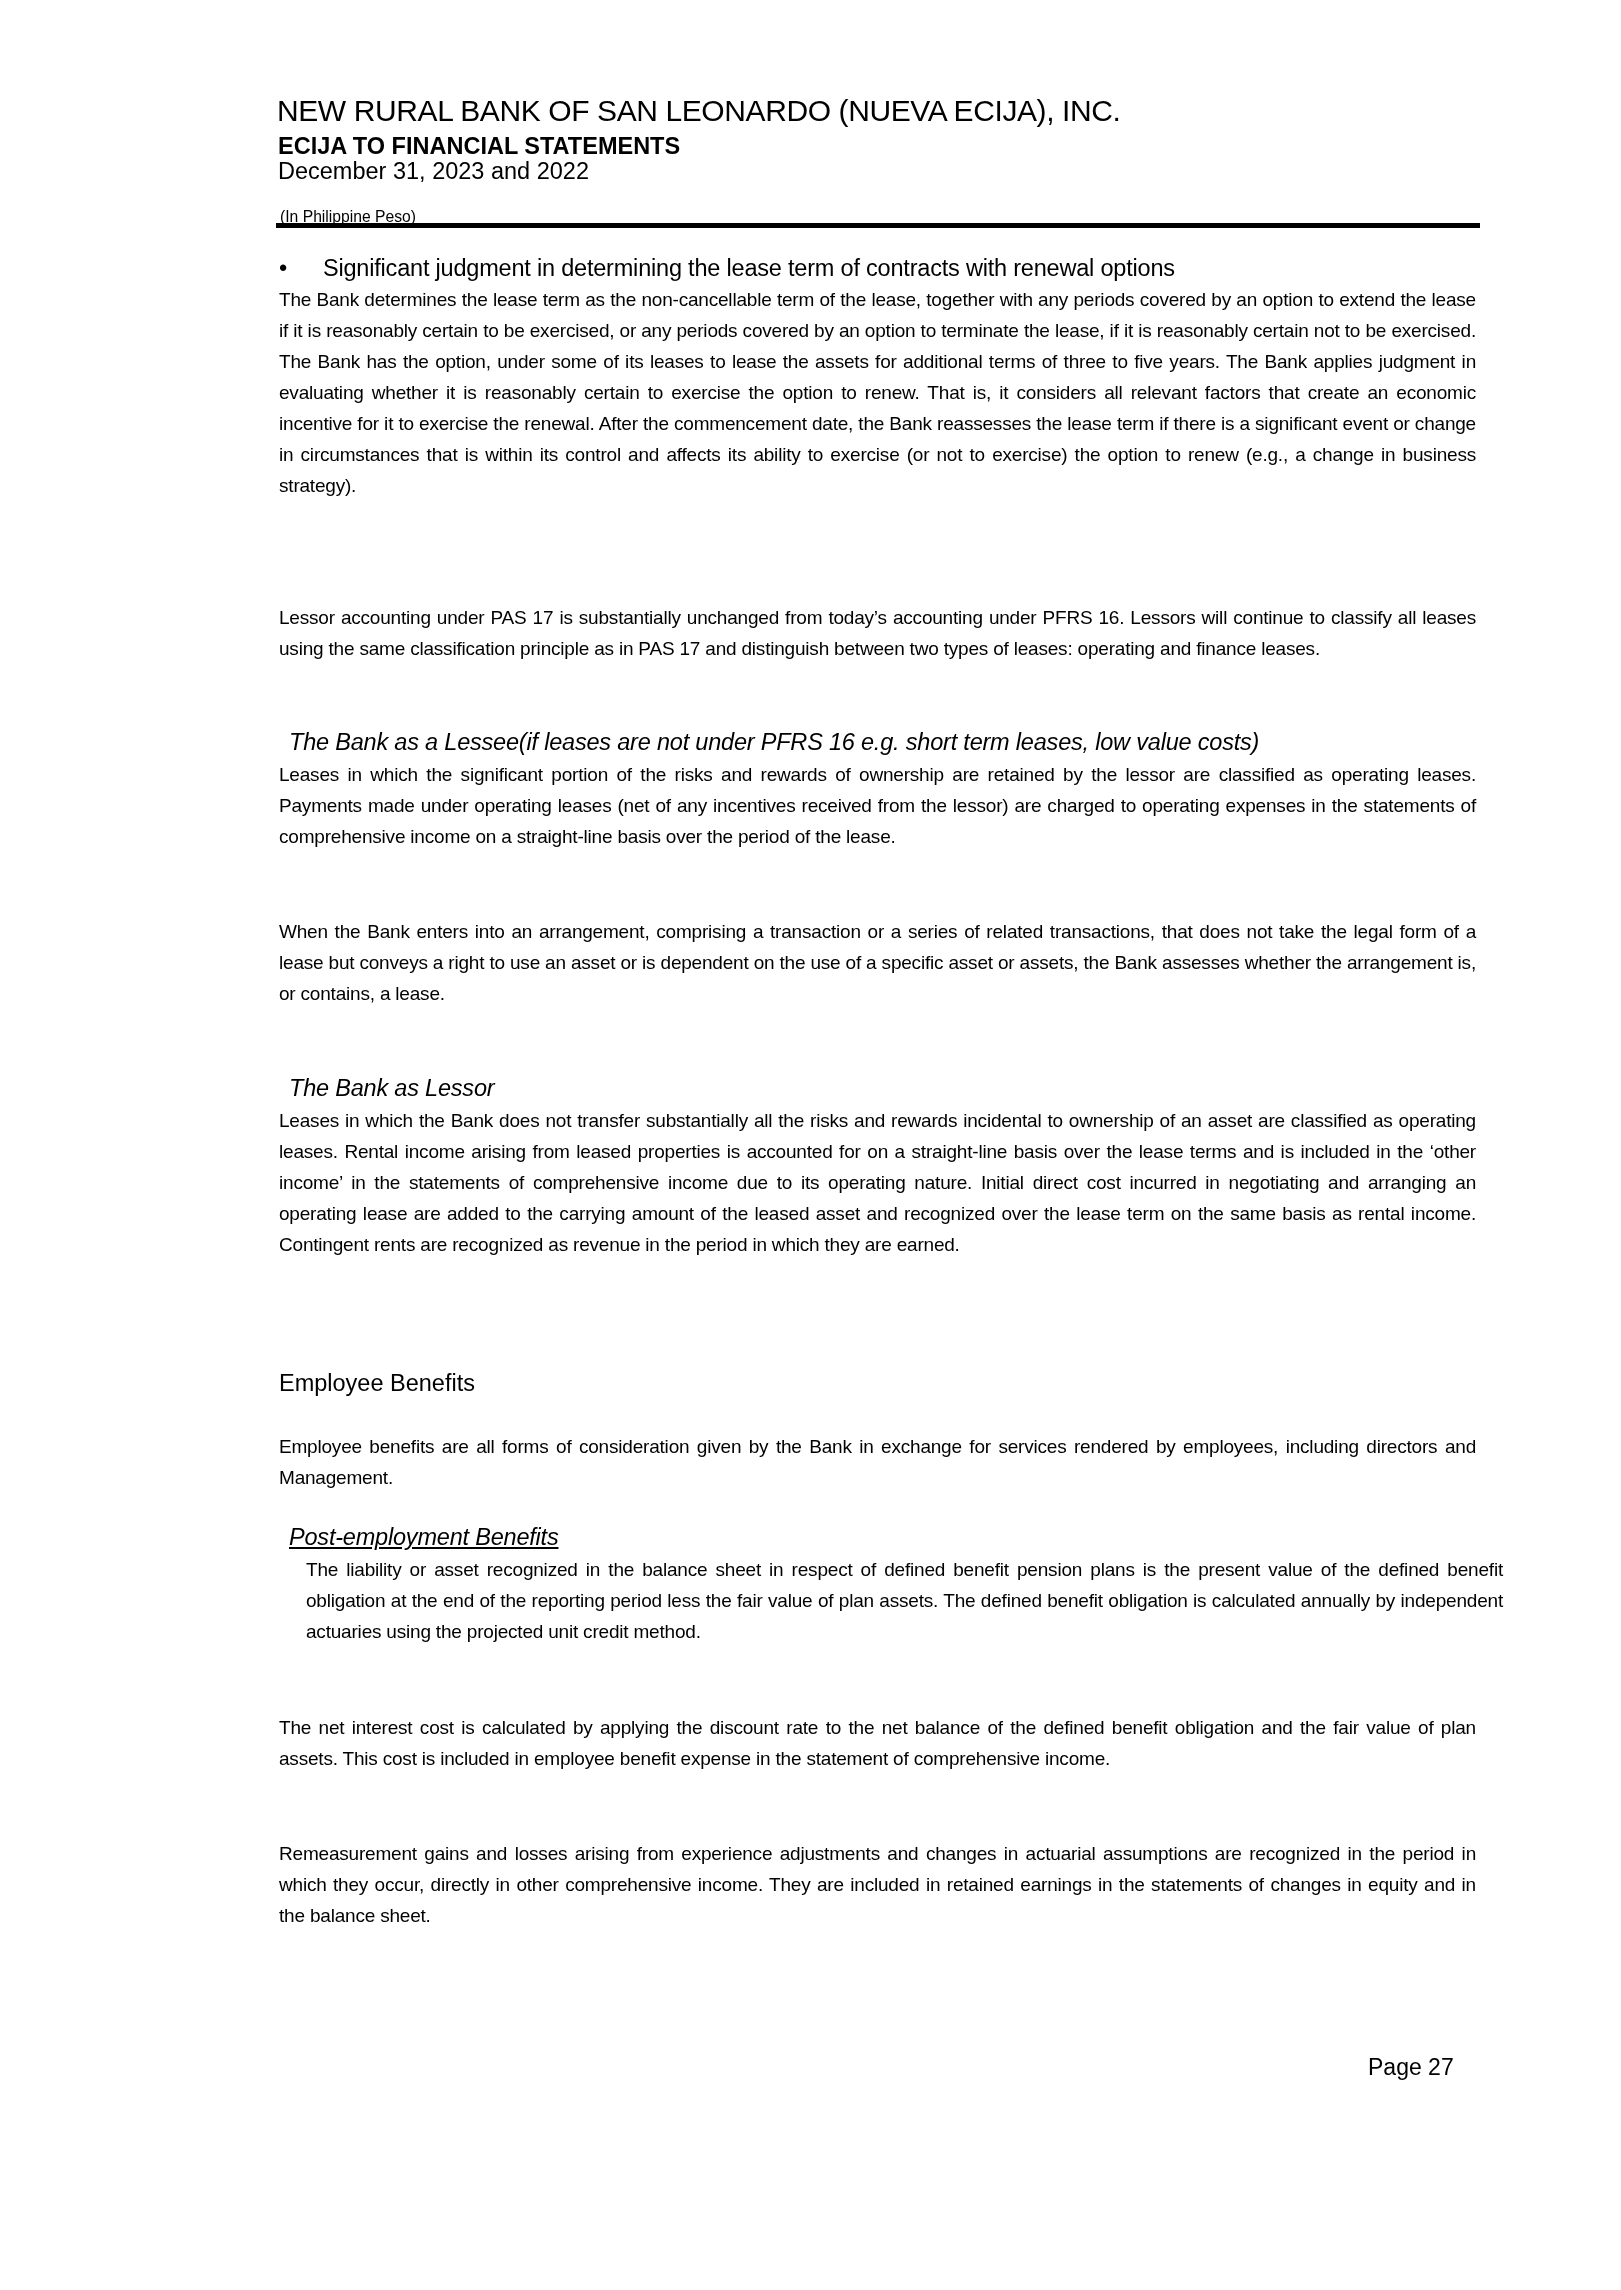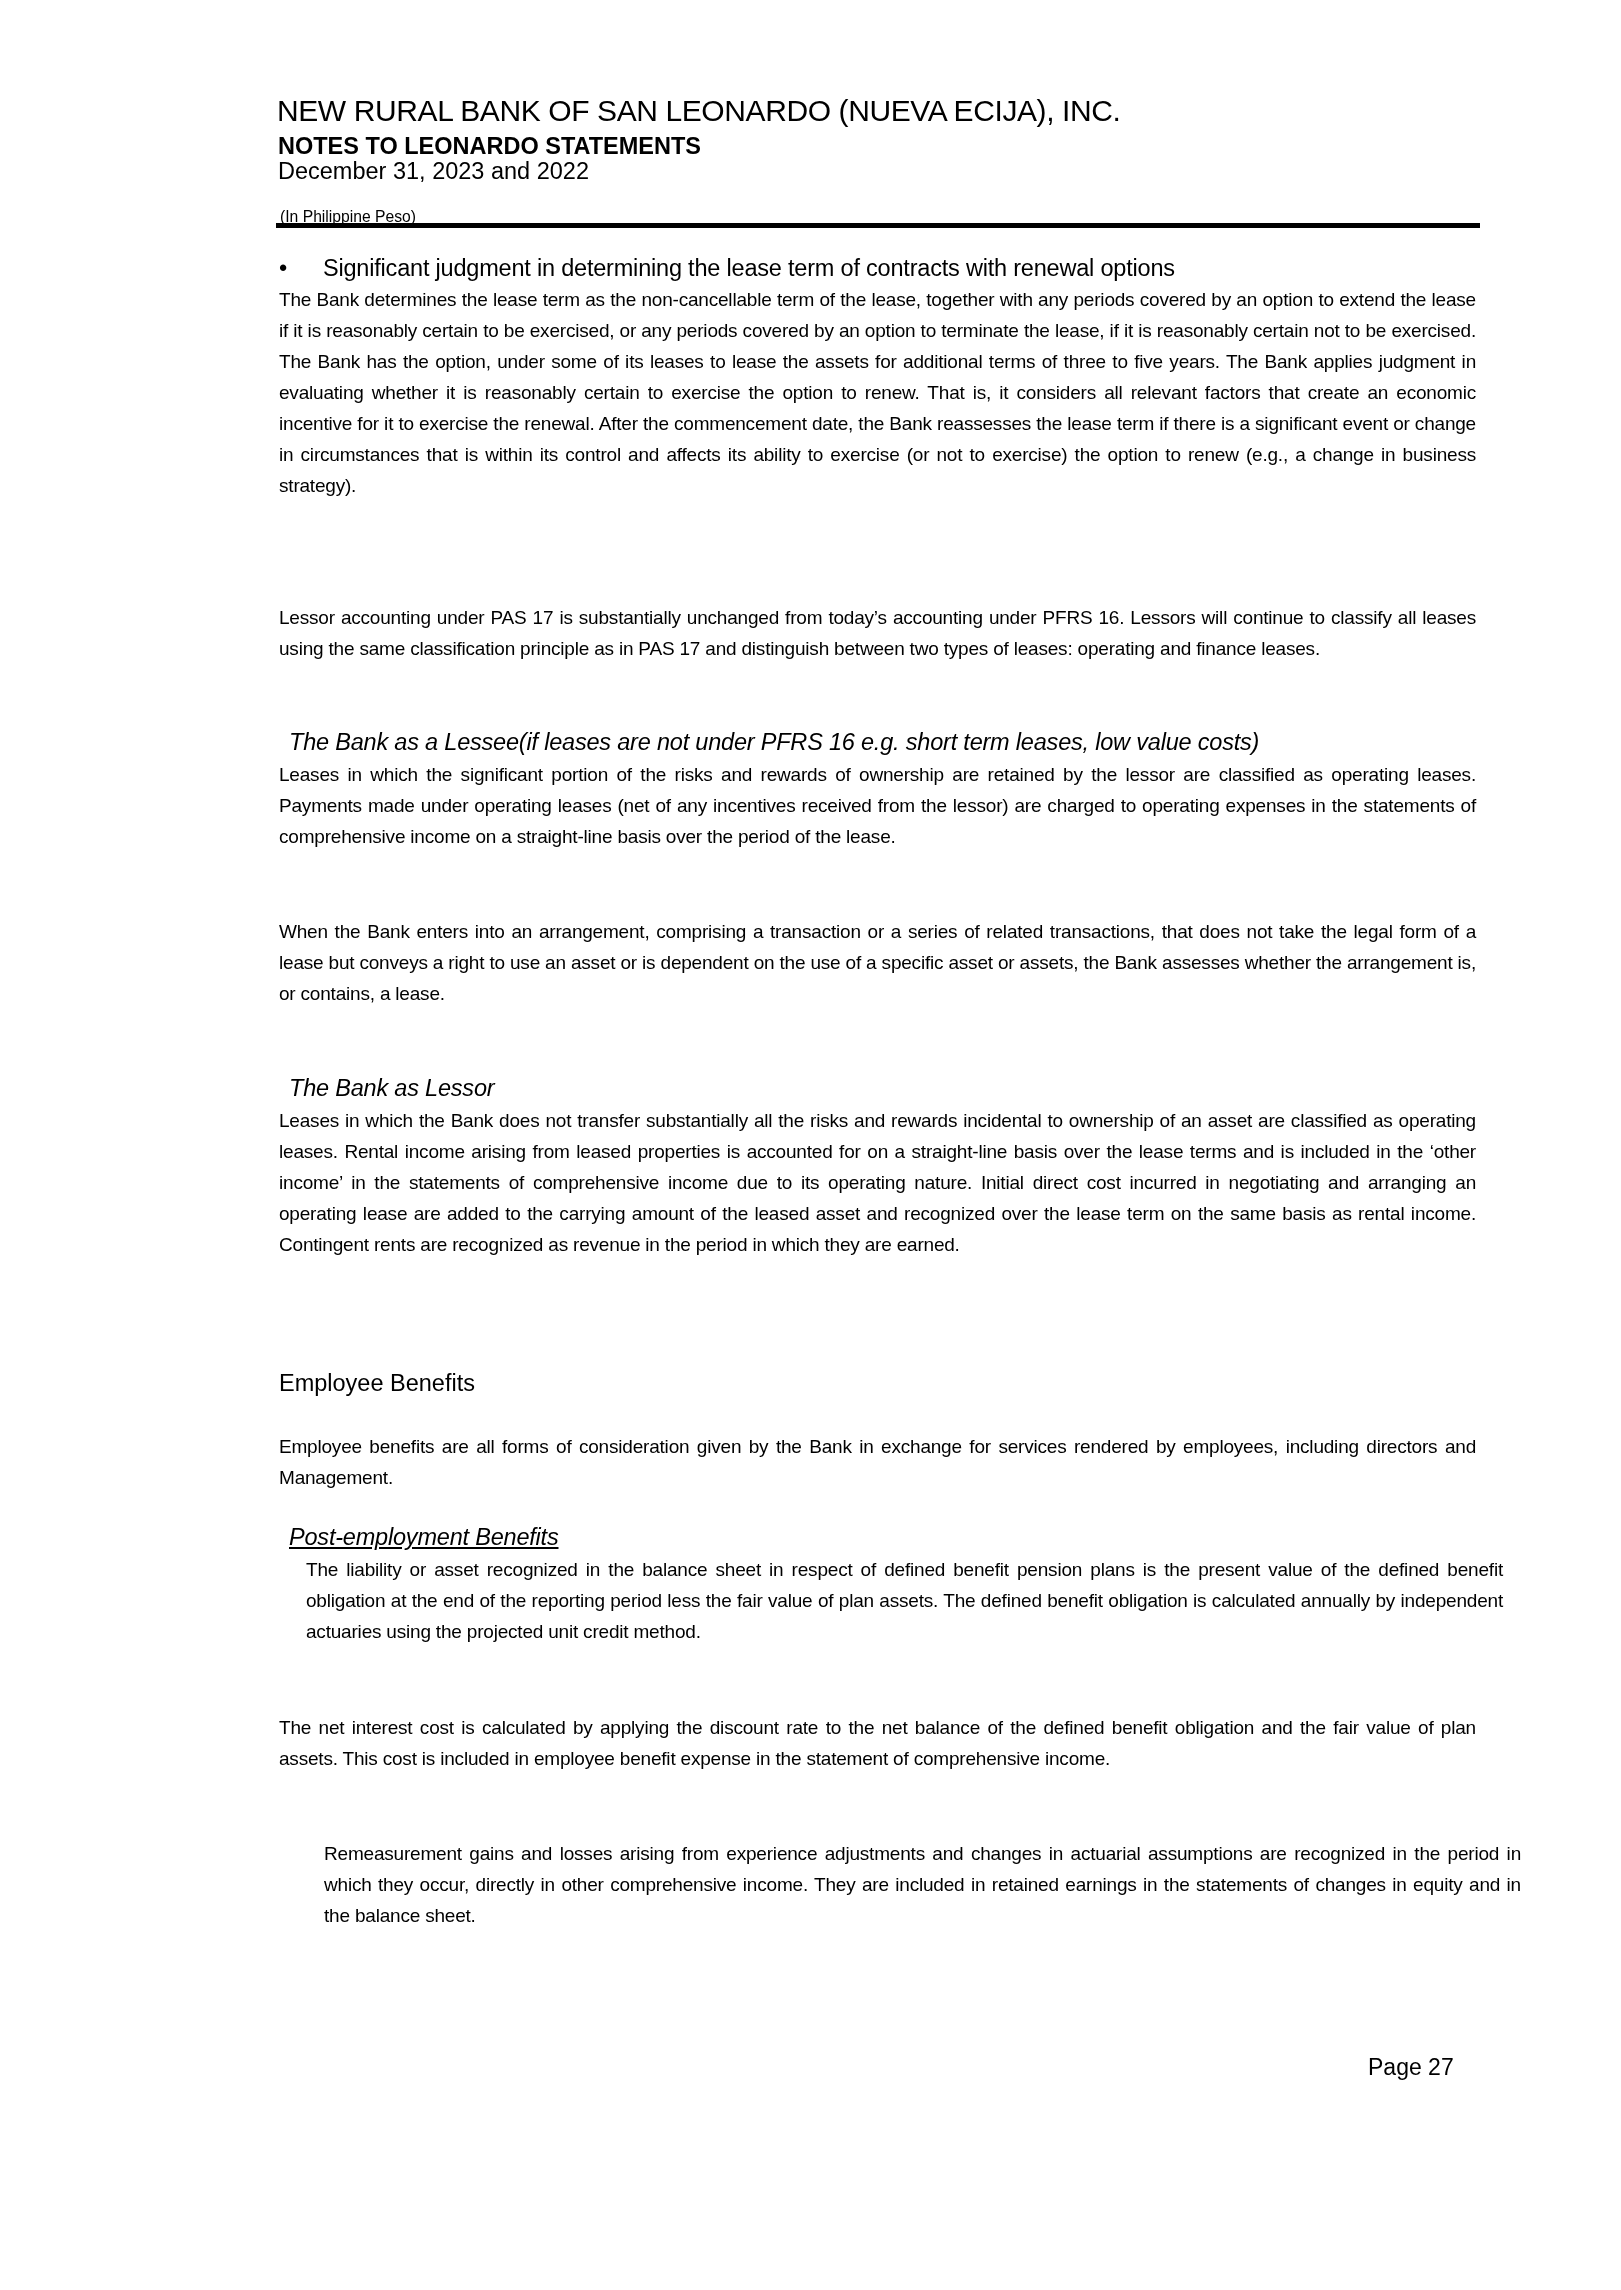--- a/index.html
+++ b/index.html
@@ -17,21 +17,21 @@
   .italic { font-style: italic; margin-left: 10px; }
   .underline { text-decoration: underline; }
   .heading-bold { font-weight: normal; font-size: 23.5px; line-height: 31px; left: 279px; white-space: nowrap; }
   .single-line { left: 279px; font-size: 23.5px; line-height: 31px; white-space: nowrap; letter-spacing: -0.2px; }
   .page-num { left: 1368px; top: 2054px; font-size: 23px; white-space: nowrap; }
 </style>
 </head>
 <body>
 
 <div class="abs hdr-title">NEW RURAL BANK OF SAN LEONARDO (NUEVA ECIJA), INC.</div>
-<div class="abs hdr-sub">NOTES TO LEONARDO STATEMENTS</div>
+<div class="abs hdr-sub">ECIJA TO FINANCIAL STATEMENTS</div>
 <div class="abs hdr-date">December 31, 2023 and 2022</div>
 <div class="abs hdr-unit">(In Philippine Peso)</div>
 <div class="abs hdr-rule"></div>
 
 <div class="abs bullet-line">
   <span class="bullet-dot">•</span><span>Significant judgment in determining the lease term of contracts with renewal options</span>
 </div>
 
 <div class="abs body-text" style="top:284px;">The Bank determines the lease term as the non-cancellable term of the lease, together with any periods covered by an option to extend the lease if it is reasonably certain to be exercised, or any periods covered by an option to terminate the lease, if it is reasonably certain not to be exercised. The Bank has the option, under some of its leases to lease the assets for additional terms of three to five years. The Bank applies judgment in evaluating whether it is reasonably certain to exercise the option to renew. That is, it considers all relevant factors that create an economic incentive for it to exercise the renewal. After the commencement date, the Bank reassesses the lease term if there is a significant event or change in circumstances that is within its control and affects its ability to exercise (or not to exercise) the option to renew (e.g., a change in business strategy).</div>
 
@@ -46,16 +46,16 @@
 <div class="abs body-text" style="top:1105px;">Leases in which the Bank does not transfer substantially all the risks and rewards incidental to ownership of an asset are classified as operating leases. Rental income arising from leased properties is accounted for on a straight-line basis over the lease terms and is included in the ‘other income’ in the statements of comprehensive income due to its operating nature. Initial direct cost incurred in negotiating and arranging an operating lease are added to the carrying amount of the leased asset and recognized over the lease term on the same basis as rental income. Contingent rents are recognized as revenue in the period in which they are earned.</div>
 
 <div class="abs heading-bold" style="top:1368px;">Employee Benefits</div>
 <div class="abs body-text" style="top:1431px;">Employee benefits are all forms of consideration given by the Bank in exchange for services rendered by employees, including directors and Management.</div>
 
 <div class="abs single-line italic underline" style="top:1522px;">Post-employment Benefits</div>
 <div class="abs body-text" style="top:1554px;margin-left:27px;">The liability or asset recognized in the balance sheet in respect of defined benefit pension plans is the present value of the defined benefit obligation at the end of the reporting period less the fair value of plan assets. The defined benefit obligation is calculated annually by independent actuaries using the projected unit credit method.</div>
 
 <div class="abs body-text" style="top:1712px;">The net interest cost is calculated by applying the discount rate to the net balance of the defined benefit obligation and the fair value of plan assets. This cost is included in employee benefit expense in the statement of comprehensive income.</div>
 
-<div class="abs body-text" style="top:1838px;margin-left:45px;">Remeasurement gains and losses arising from experience adjustments and changes in actuarial assumptions are recognized in the period in which they occur, directly in other comprehensive income. They are included in retained earnings in the statements of changes in equity and in the balance sheet.</div>
+<div class="abs body-text" style="top:1838px;">Remeasurement gains and losses arising from experience adjustments and changes in actuarial assumptions are recognized in the period in which they occur, directly in other comprehensive income. They are included in retained earnings in the statements of changes in equity and in the balance sheet.</div>
 
 <div class="abs page-num">Page 27</div>
 
 
 </body></html>

